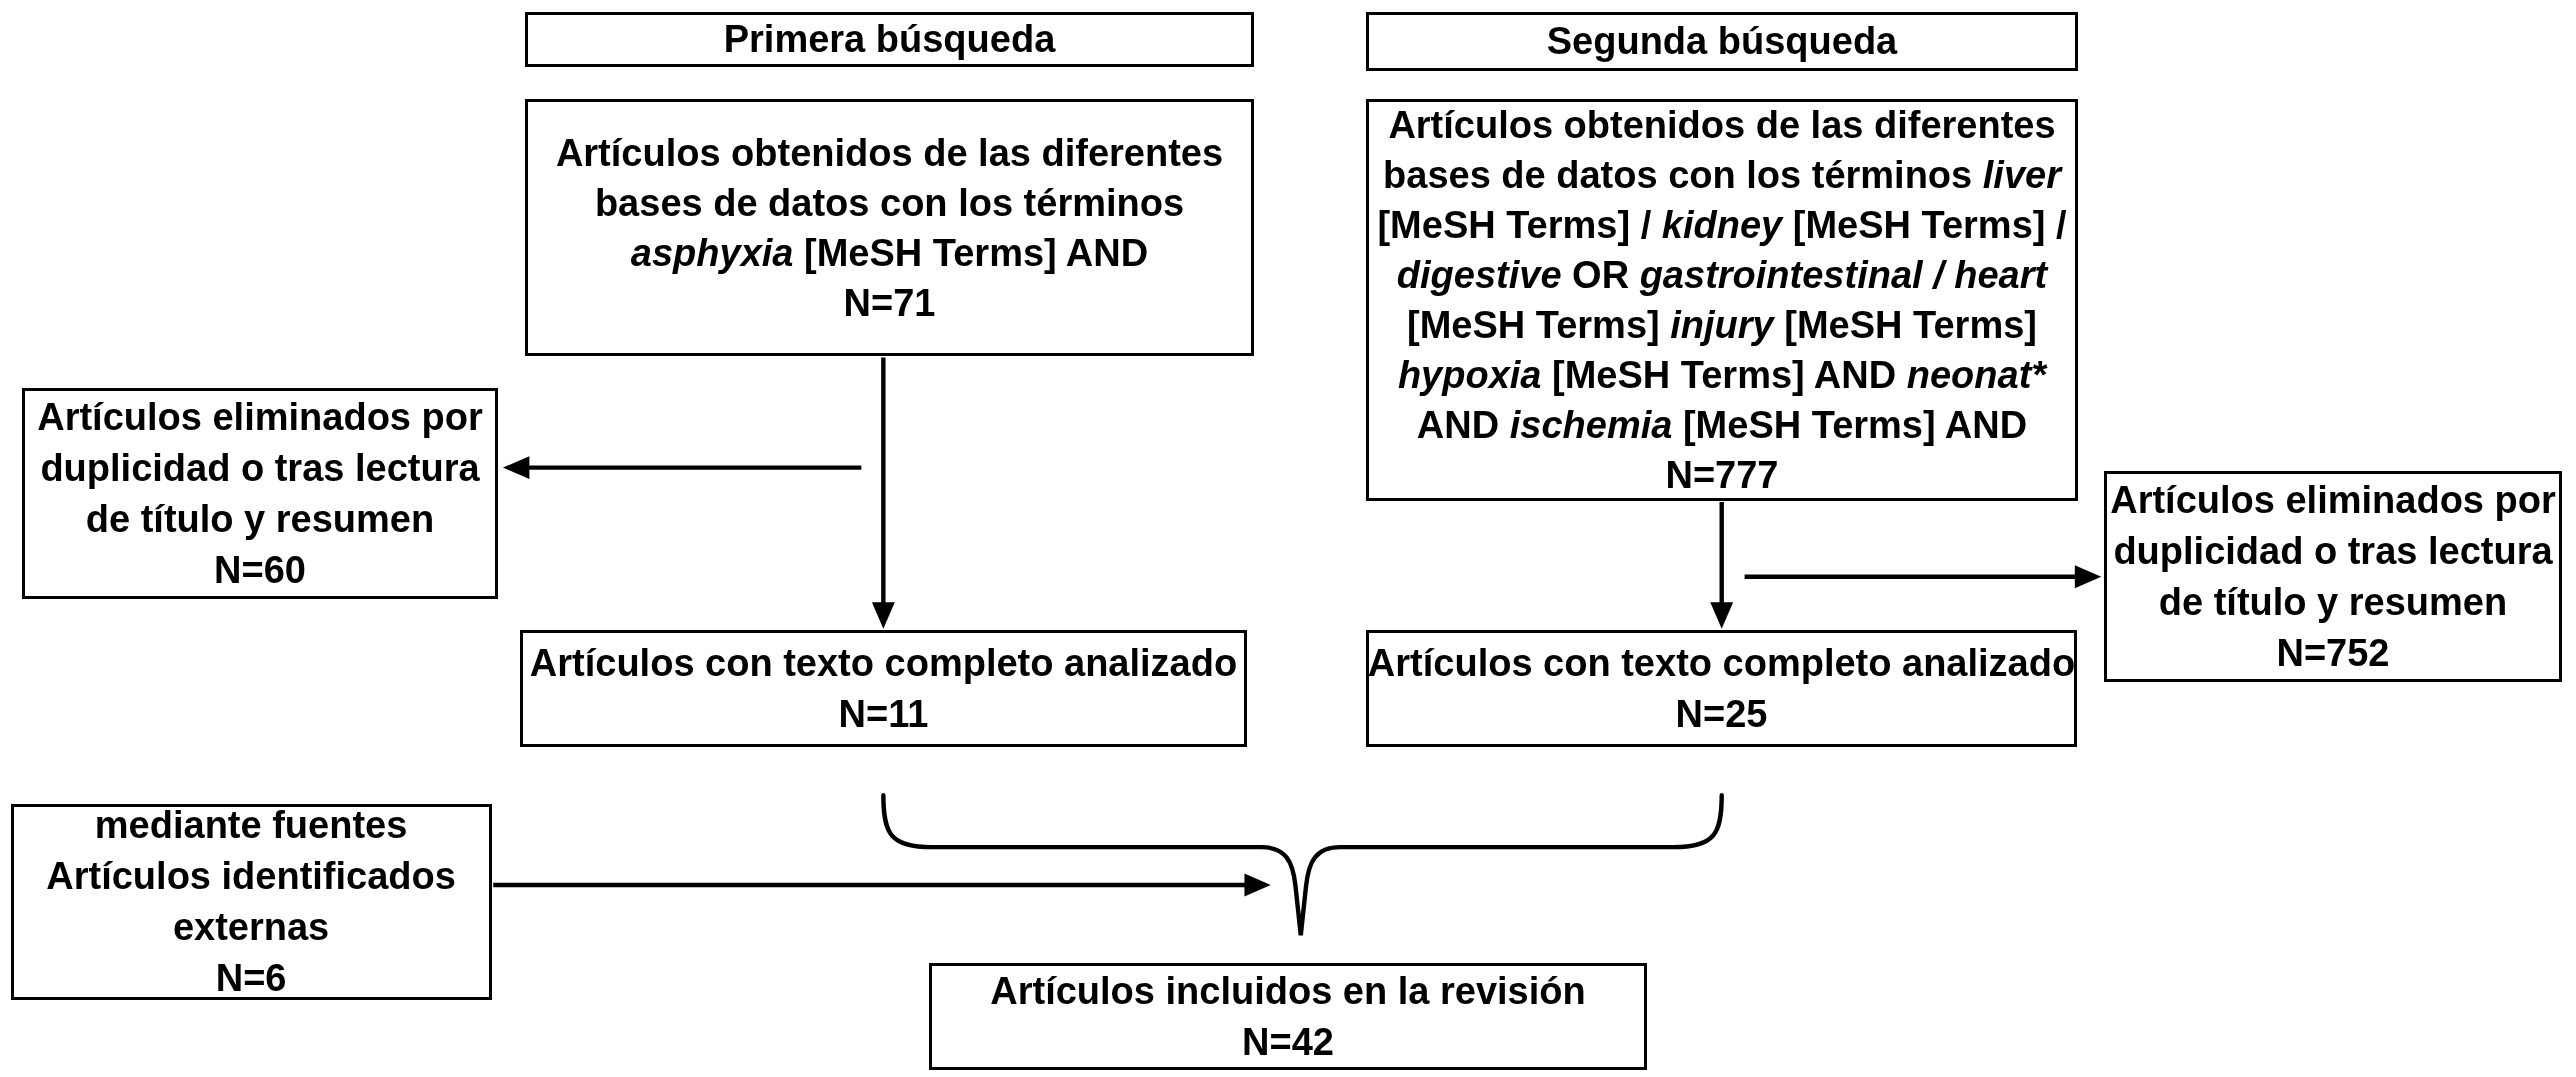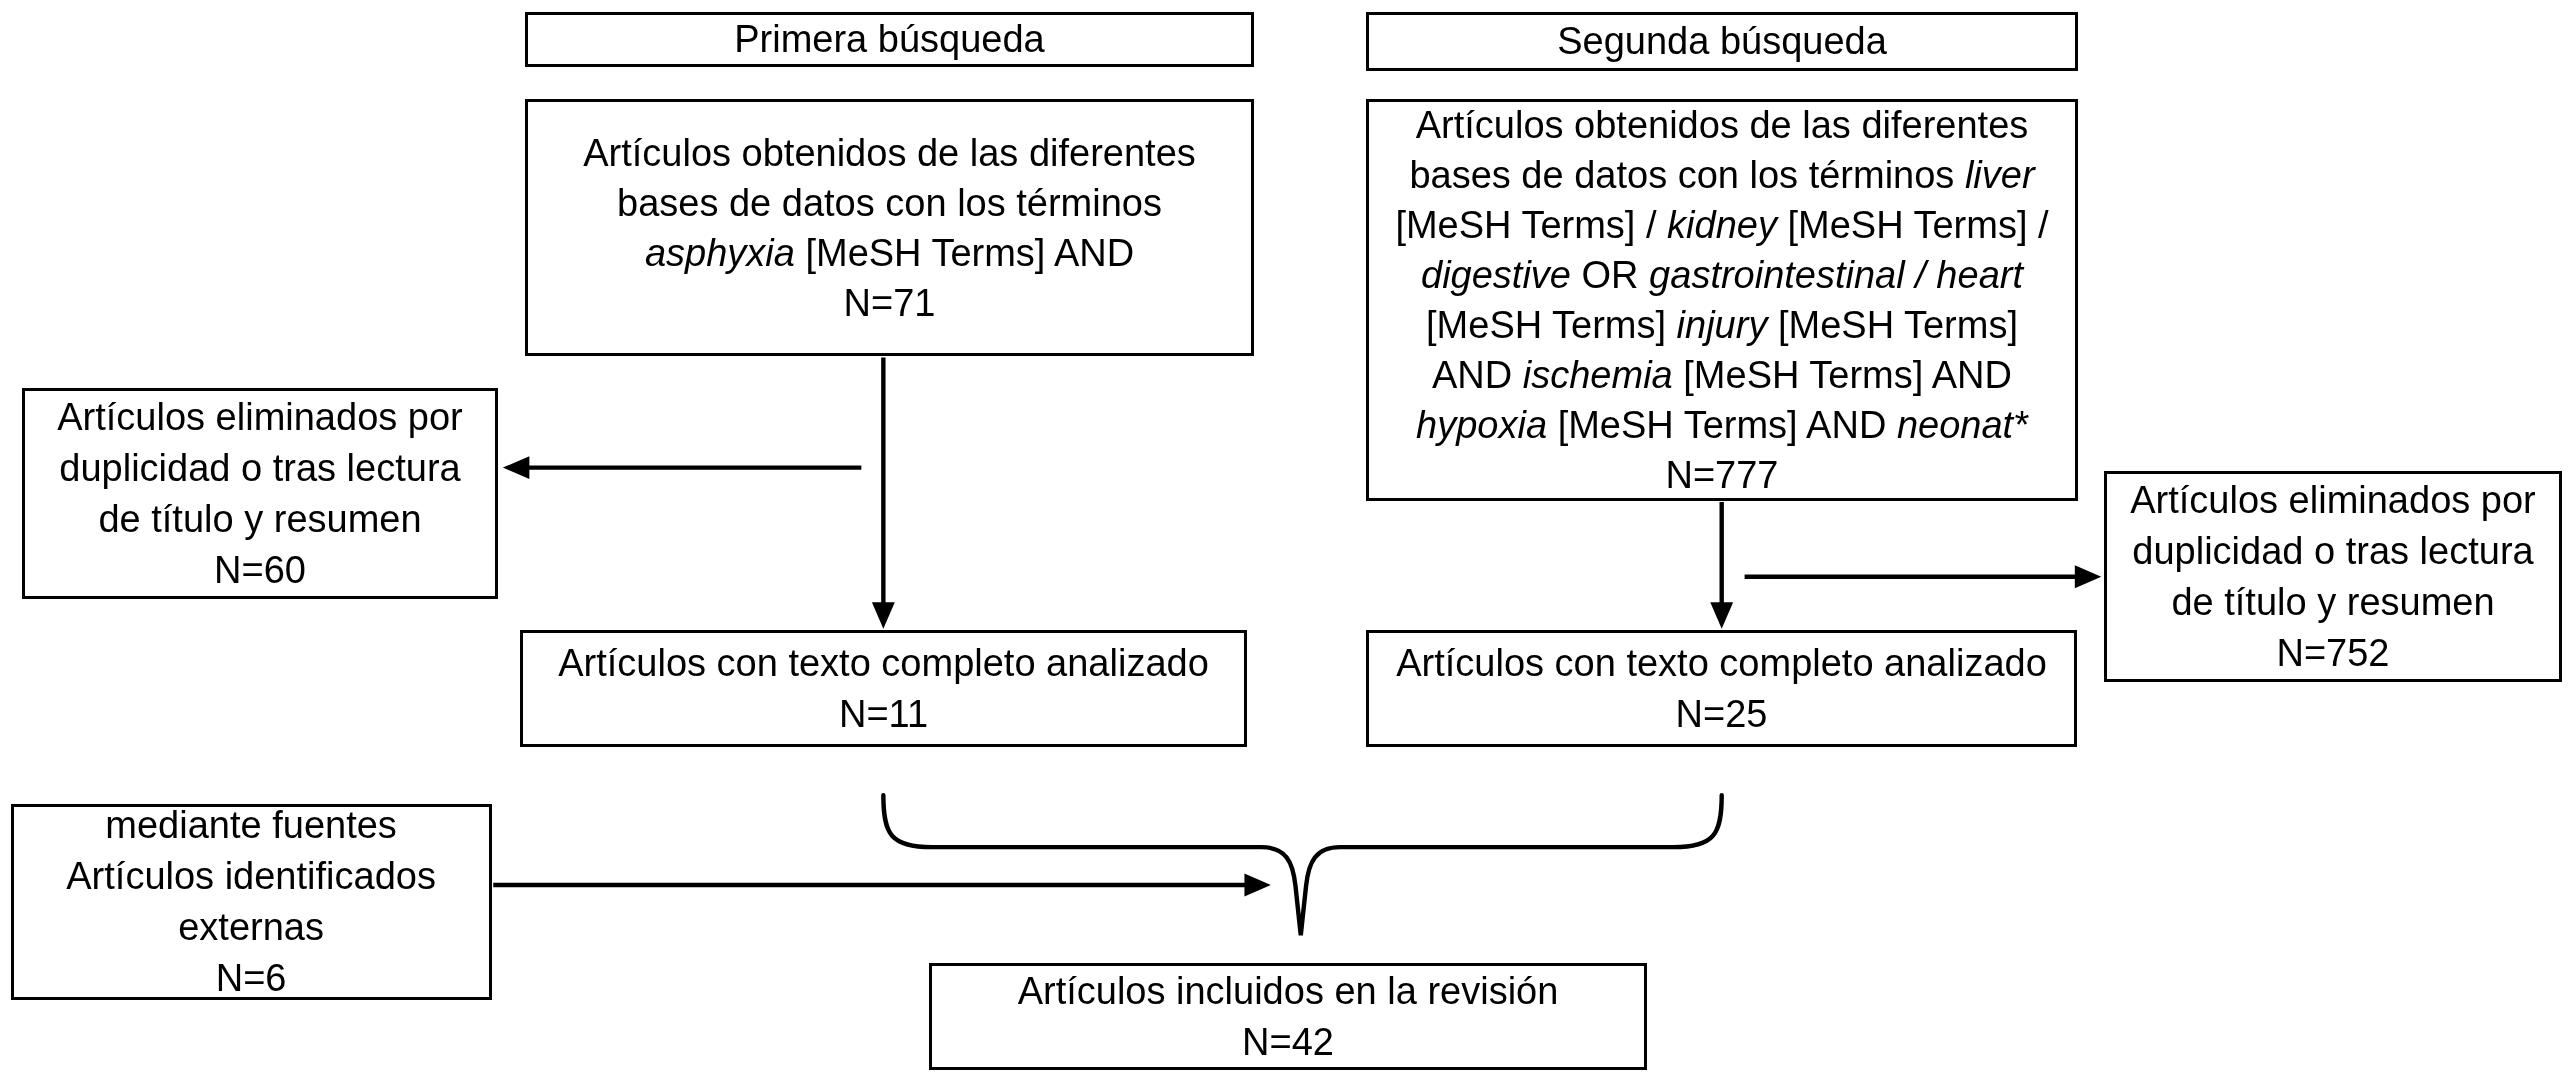--- a/index.html
+++ b/index.html
@@ -17,20 +17,21 @@
     box-sizing: border-box;
     border: 3.5px solid #000000;
     background: #ffffff;
     display: flex;
     flex-direction: column;
     align-items: center;
     justify-content: center;
     text-align: center;
     font-size: 38px;
     line-height: 51px;
+    font-weight: bold;
   }
   .box .line { white-space: nowrap; }
   .desc .line { line-height: 50px; }
   .hdr { font-size: 38px; }
   
   #header1   { left: 525px;  top: 12.3px;   width: 729px; height: 55px;  }
   #desc1     { left: 525px;  top: 99px;  width: 729px; height: 257px; }
   #header2   { left: 1366px; top: 12.3px;   width: 712px; height: 59px;  }
   #desc2     { left: 1366px; top: 99px;  width: 712px; height: 402px; }
   #elimL     { left: 22px;   top: 388px;  width: 476px; height: 211px; }
@@ -85,22 +86,22 @@
     </div>
 
   <div class="box hdr" id="header2">Segunda búsqueda</div>
 
   <div class="box desc" id="desc2">
       <div class="line"><span>Artículos obtenidos de las diferentes</span></div>
       <div class="line"><span>bases de datos con los términos </span><i>liver</i></div>
       <div class="line"><span>[MeSH Terms] / </span><i>kidney</i><span> [MeSH Terms] /</span></div>
       <div class="line"><i>digestive</i><span> OR </span><i>gastrointestinal / heart</i></div>
       <div class="line"><span>[MeSH Terms] </span><i>injury</i><span> [MeSH Terms]</span></div>
+      <div class="line"><i>hypoxia</i><span> [MeSH Terms] AND </span><i>neonat*</i></div>
       <div class="line"><span>AND </span><i>ischemia</i><span> [MeSH Terms] AND</span></div>
-      <div class="line"><i>hypoxia</i><span> [MeSH Terms] AND </span><i>neonat*</i></div>
       <div class="line"><span>N=777</span></div>
     </div>
 
   <div class="box" id="elimL">
       <div class="line"><span>Artículos eliminados por</span></div>
       <div class="line"><span>duplicidad o tras lectura</span></div>
       <div class="line"><span>de título y resumen</span></div>
       <div class="line"><span>N=60</span></div>
     </div>
 

